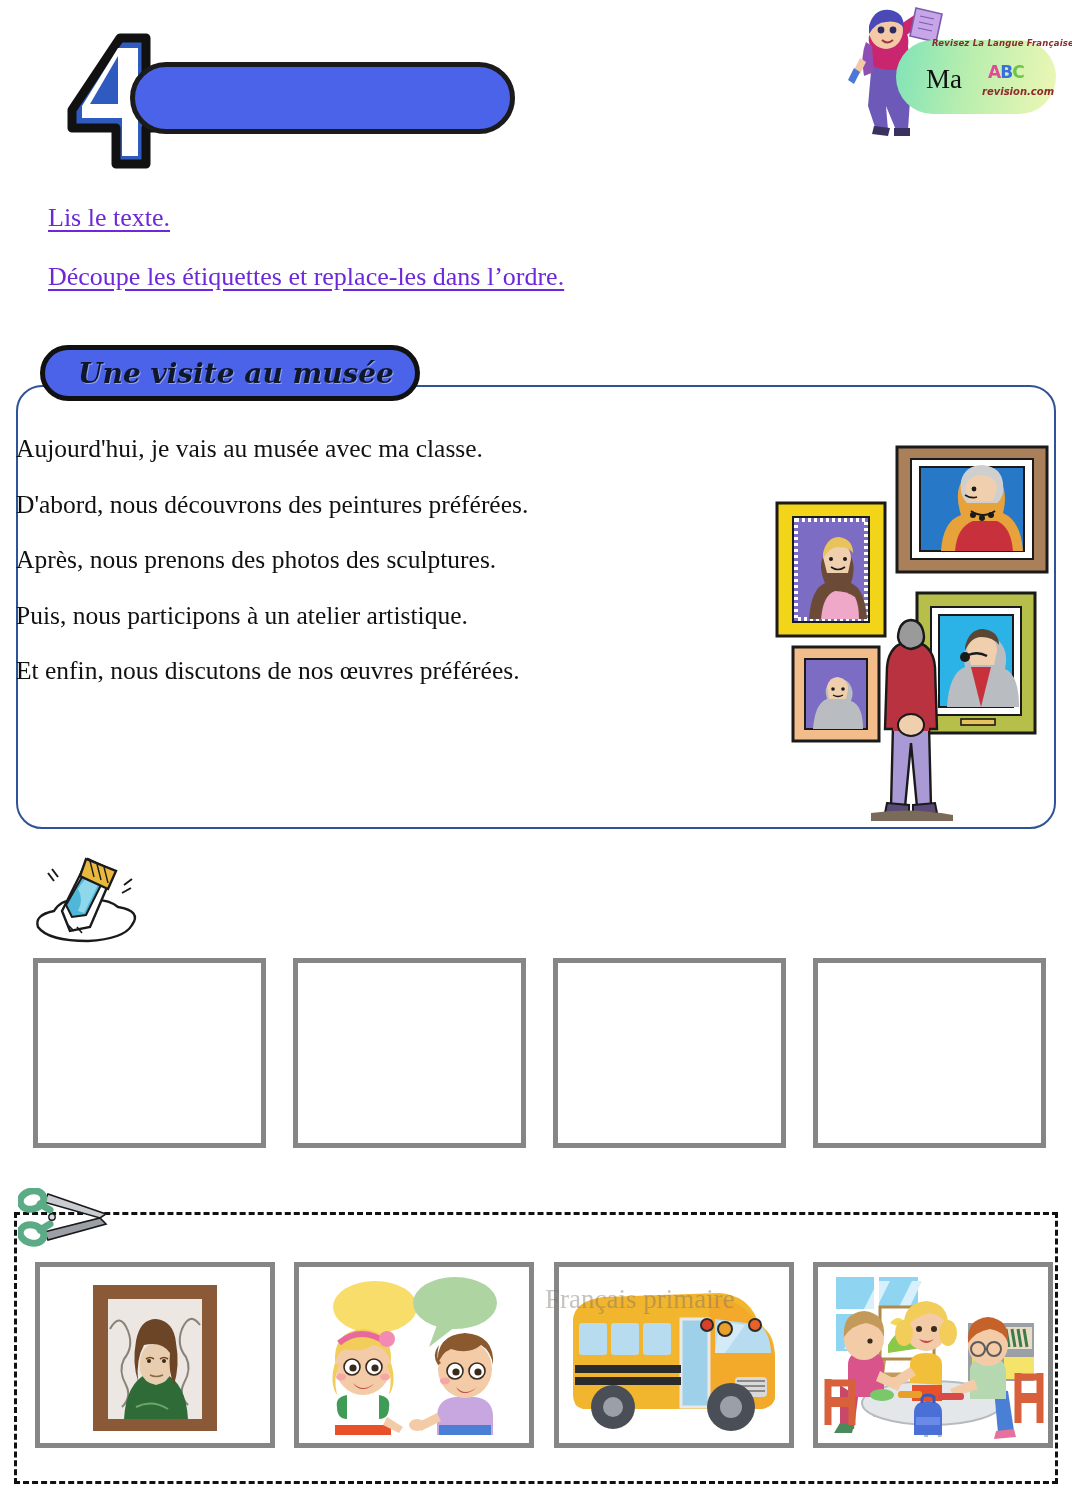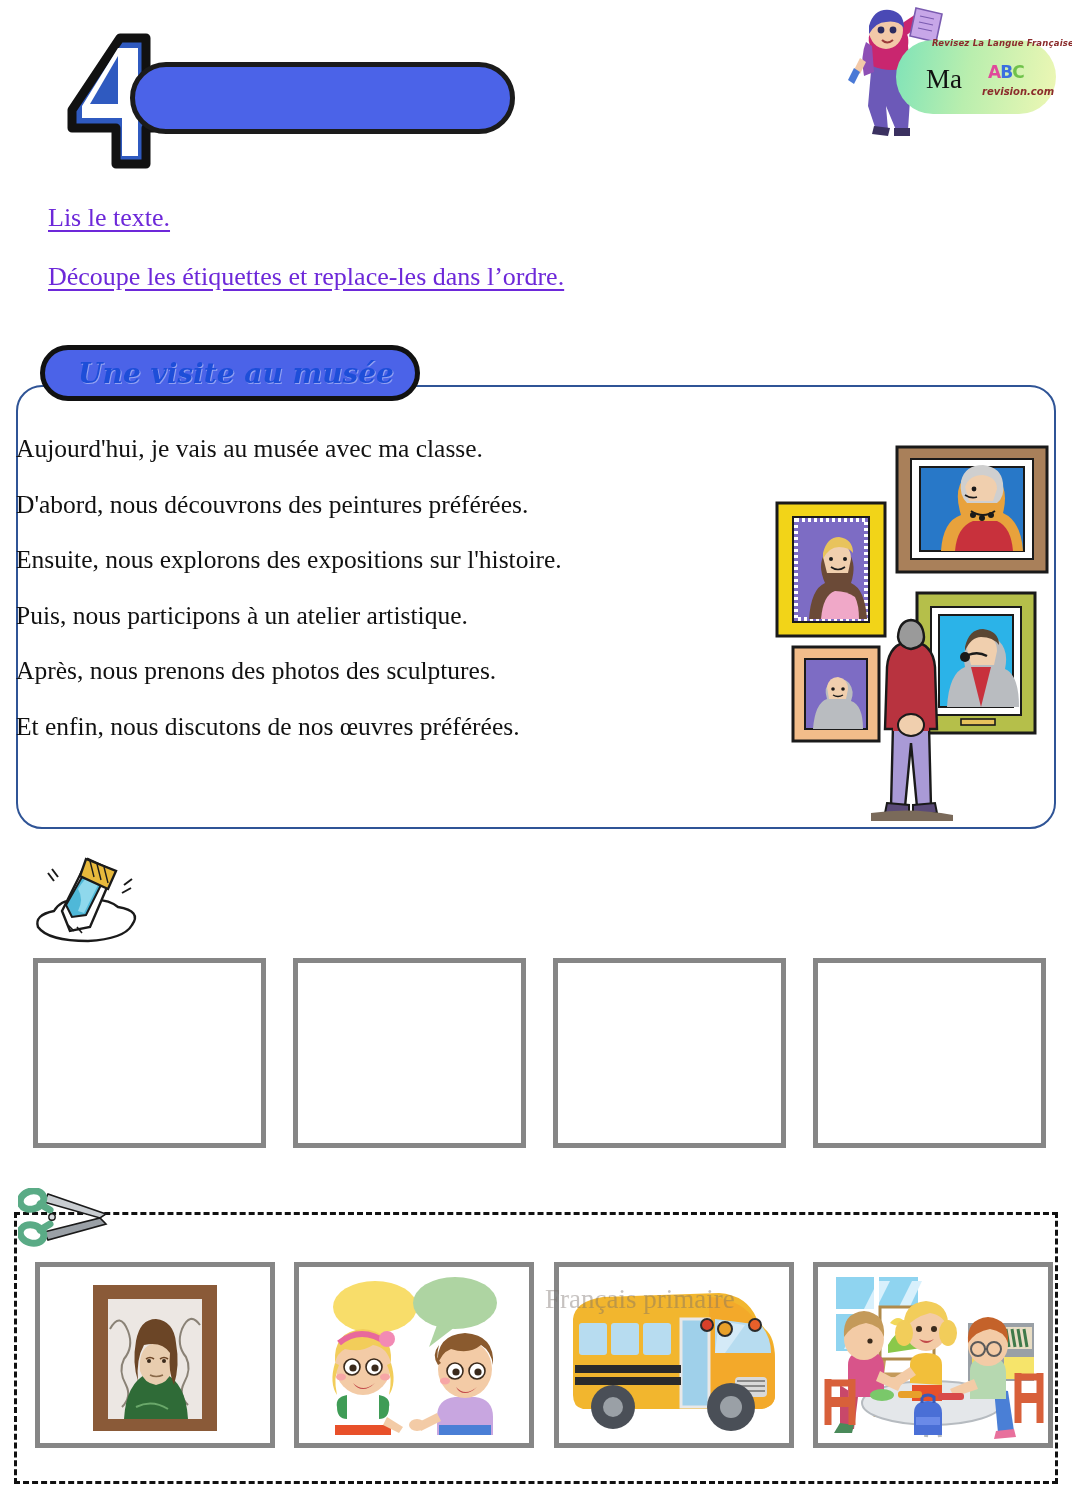--- a/index.html
+++ b/index.html
@@ -142,21 +142,21 @@
     z-index: 4;
   }
   .card-pill-text {
     position: absolute;
     left: 60px; top: 348px;
     width: 352px; height: 50px;
     display: flex;
     align-items: center;
     justify-content: center;
     z-index: 5;
-    color: #1d4ed8;
+    color: #0f172a;
     font-family: "DejaVu Serif", serif;
     font-style: italic;
     font-weight: bold;
     font-size: 28px;
     text-shadow: 1px 1px 0 rgba(255,255,255,.4);
     white-space: nowrap;
   }
   .card-body {
     position: absolute;
     left: 16px; top: 436px;
@@ -284,23 +284,22 @@
 <div class="instr instr-1">Lis le texte.</div>
 <div class="instr instr-2">Découpe les étiquettes et replace-les dans l’ordre.</div>
 
 <div class="text-card"></div>
 <div class="card-pill"></div>
 <div class="card-pill-text">Une visite au musée</div>
 
 <div class="card-body">
   <div class="card-line">Aujourd'hui, je vais au musée avec ma classe.</div>
   <div class="card-line">D'abord, nous découvrons des peintures préférées.</div>
-  <div class="card-line">Ensuite, nous explorons des expositions sur l'histoire.</div>
+  <div class="card-line">Après, nous prenons des photos des sculptures.</div>
   <div class="card-line">Puis, nous participons à un atelier artistique.</div>
-  <div class="card-line">Après, nous prenons des photos des sculptures.</div>
   <div class="card-line">Et enfin, nous discutons de nos œuvres préférées.</div>
 </div>
 
 <div class="museum">
   <svg viewBox="0 0 285 400">
 
     <g>
       <rect x="132" y="22" width="150" height="125" fill="#a9805a" stroke="#1a1a1a" stroke-width="3"></rect>
       <rect x="146" y="34" width="122" height="100" fill="#ffffff" stroke="#1a1a1a" stroke-width="2"></rect>
       <rect x="155" y="42" width="104" height="84" fill="#2878c8" stroke="#1a1a1a" stroke-width="2"></rect>

